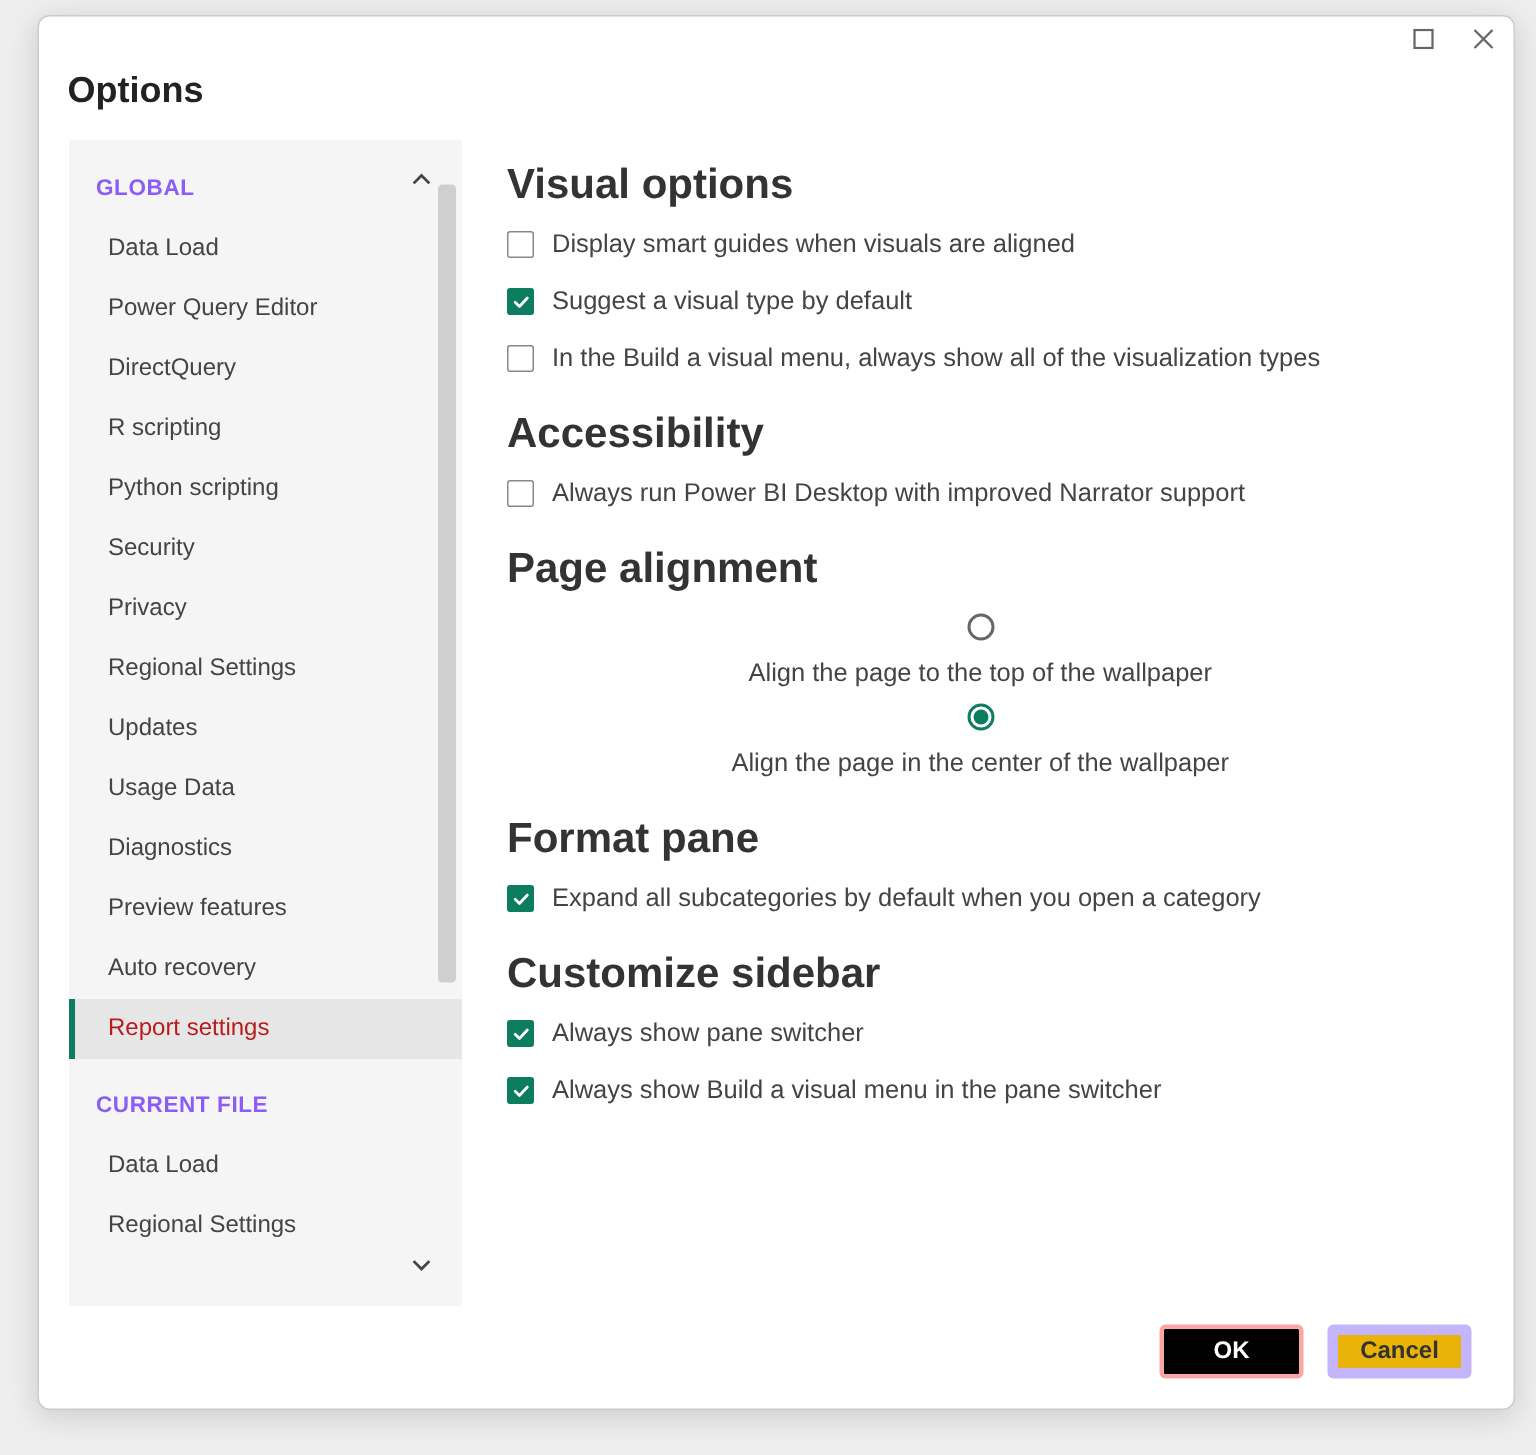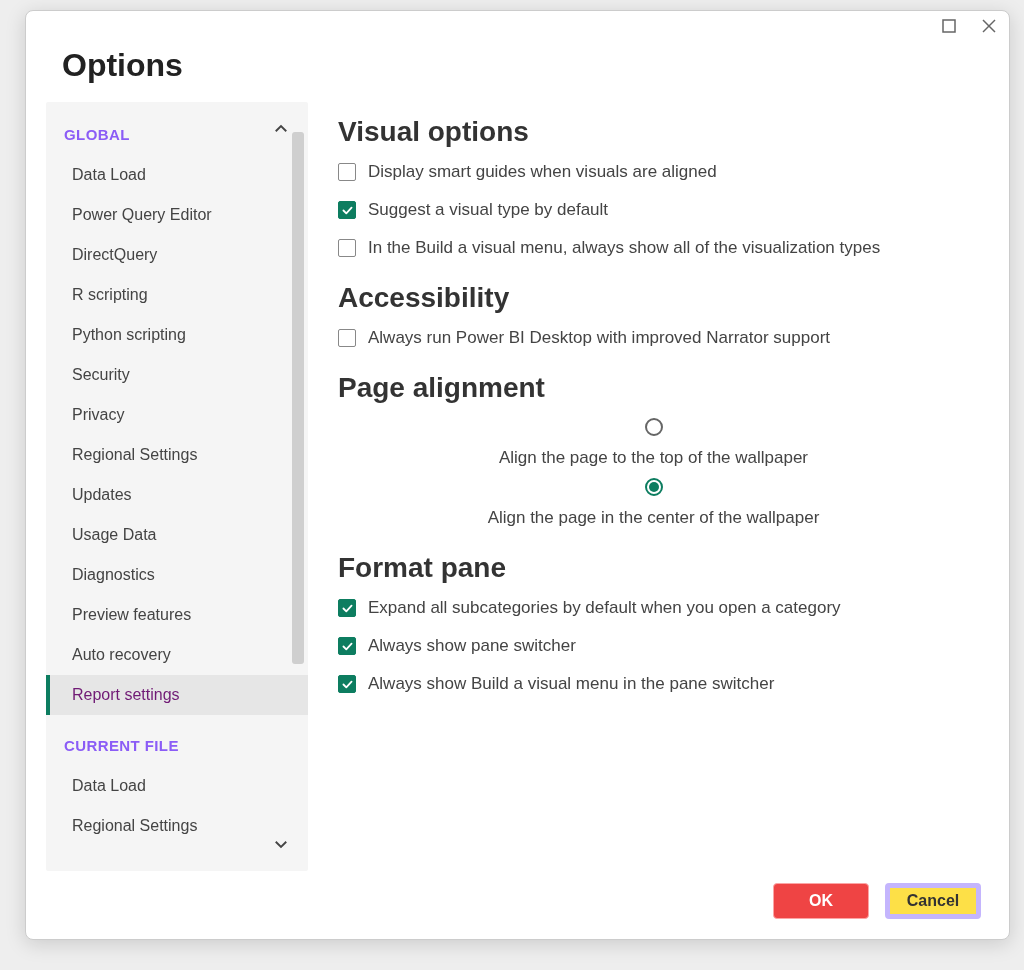--- a/index.html
+++ b/index.html
@@ -41,24 +41,24 @@
   }
   .titlebar-icon {
     width: 16px; height: 16px;
     color: #666;
     display: flex;
     align-items: center;
     justify-content: center;
   }
   .titlebar-icon svg { width: 14px; height: 14px; }
   .dialog-title {
-    font-size: 32px;
+    font-size: 24px;
     font-weight: 700;
     color: #222;
-    padding: 6px 36px 18px 36px;
+    padding: 6px 36px 18px 19px;
   }
   .dialog-body {
     display: flex;
     flex: 1;
     padding: 0 20px;
     overflow: hidden;
   }
   .sidebar {
     width: 262px;
     background: #f5f5f5;
@@ -98,21 +98,21 @@
     padding: 8px 0 8px 26px;
     font-size: 16px;
     color: #444;
     cursor: pointer;
     line-height: 1.5;
   }
   .sidebar-item.selected {
     background: #e6e6e6;
     border-left: 4px solid #0d7d60;
     padding-left: 22px;
-    color: #701a75;
+    color: #b91c1c;
   }
   .main {
     flex: 1;
     padding: 10px 20px 0 30px;
     overflow: auto;
     color: #333;
   }
   .group-title {
     font-size: 28px;
     font-weight: 600;
@@ -180,28 +180,28 @@
     height: 36px;
     border-radius: 4px;
     font-size: 16px;
     font-weight: 600;
     display: inline-flex;
     align-items: center;
     justify-content: center;
     cursor: pointer;
   }
   .btn.primary {
-    background: #ef4444;
+    background: #000000;
     color: #fff;
-    border: 1px solid #fca5a5;
+    border: 3px solid #fca5a5;
   }
   .btn.secondary {
-    background: #fde047;
+    background: #eab308;
     color: #333;
-    border: 5px solid #c4b5fd;
+    border: 7px solid #c4b5fd;
   }
 </style>
 </head>
 <body>
 
 <div class="backdrop"></div>
 
 <div class="dialog">
 
   <div class="titlebar">
@@ -298,20 +298,21 @@
       <div class="group-title">Format pane</div>
       <div class="option-row">
         <span class="checkbox checked">
           <svg viewBox="0 0 16 16">
               <polyline points="3,8 6.5,11.5 13,4.5" fill="none" stroke="currentColor" stroke-width="2.2" stroke-linecap="round" stroke-linejoin="round"></polyline>
             </svg>
         </span>
         <span>Expand all subcategories by default when you open a category</span>
       </div>
 
+      <div class="group-title">Customize sidebar</div>
       <div class="option-row">
         <span class="checkbox checked">
           <svg viewBox="0 0 16 16">
               <polyline points="3,8 6.5,11.5 13,4.5" fill="none" stroke="currentColor" stroke-width="2.2" stroke-linecap="round" stroke-linejoin="round"></polyline>
             </svg>
         </span>
         <span>Always show pane switcher</span>
       </div>
       <div class="option-row">
         <span class="checkbox checked">

